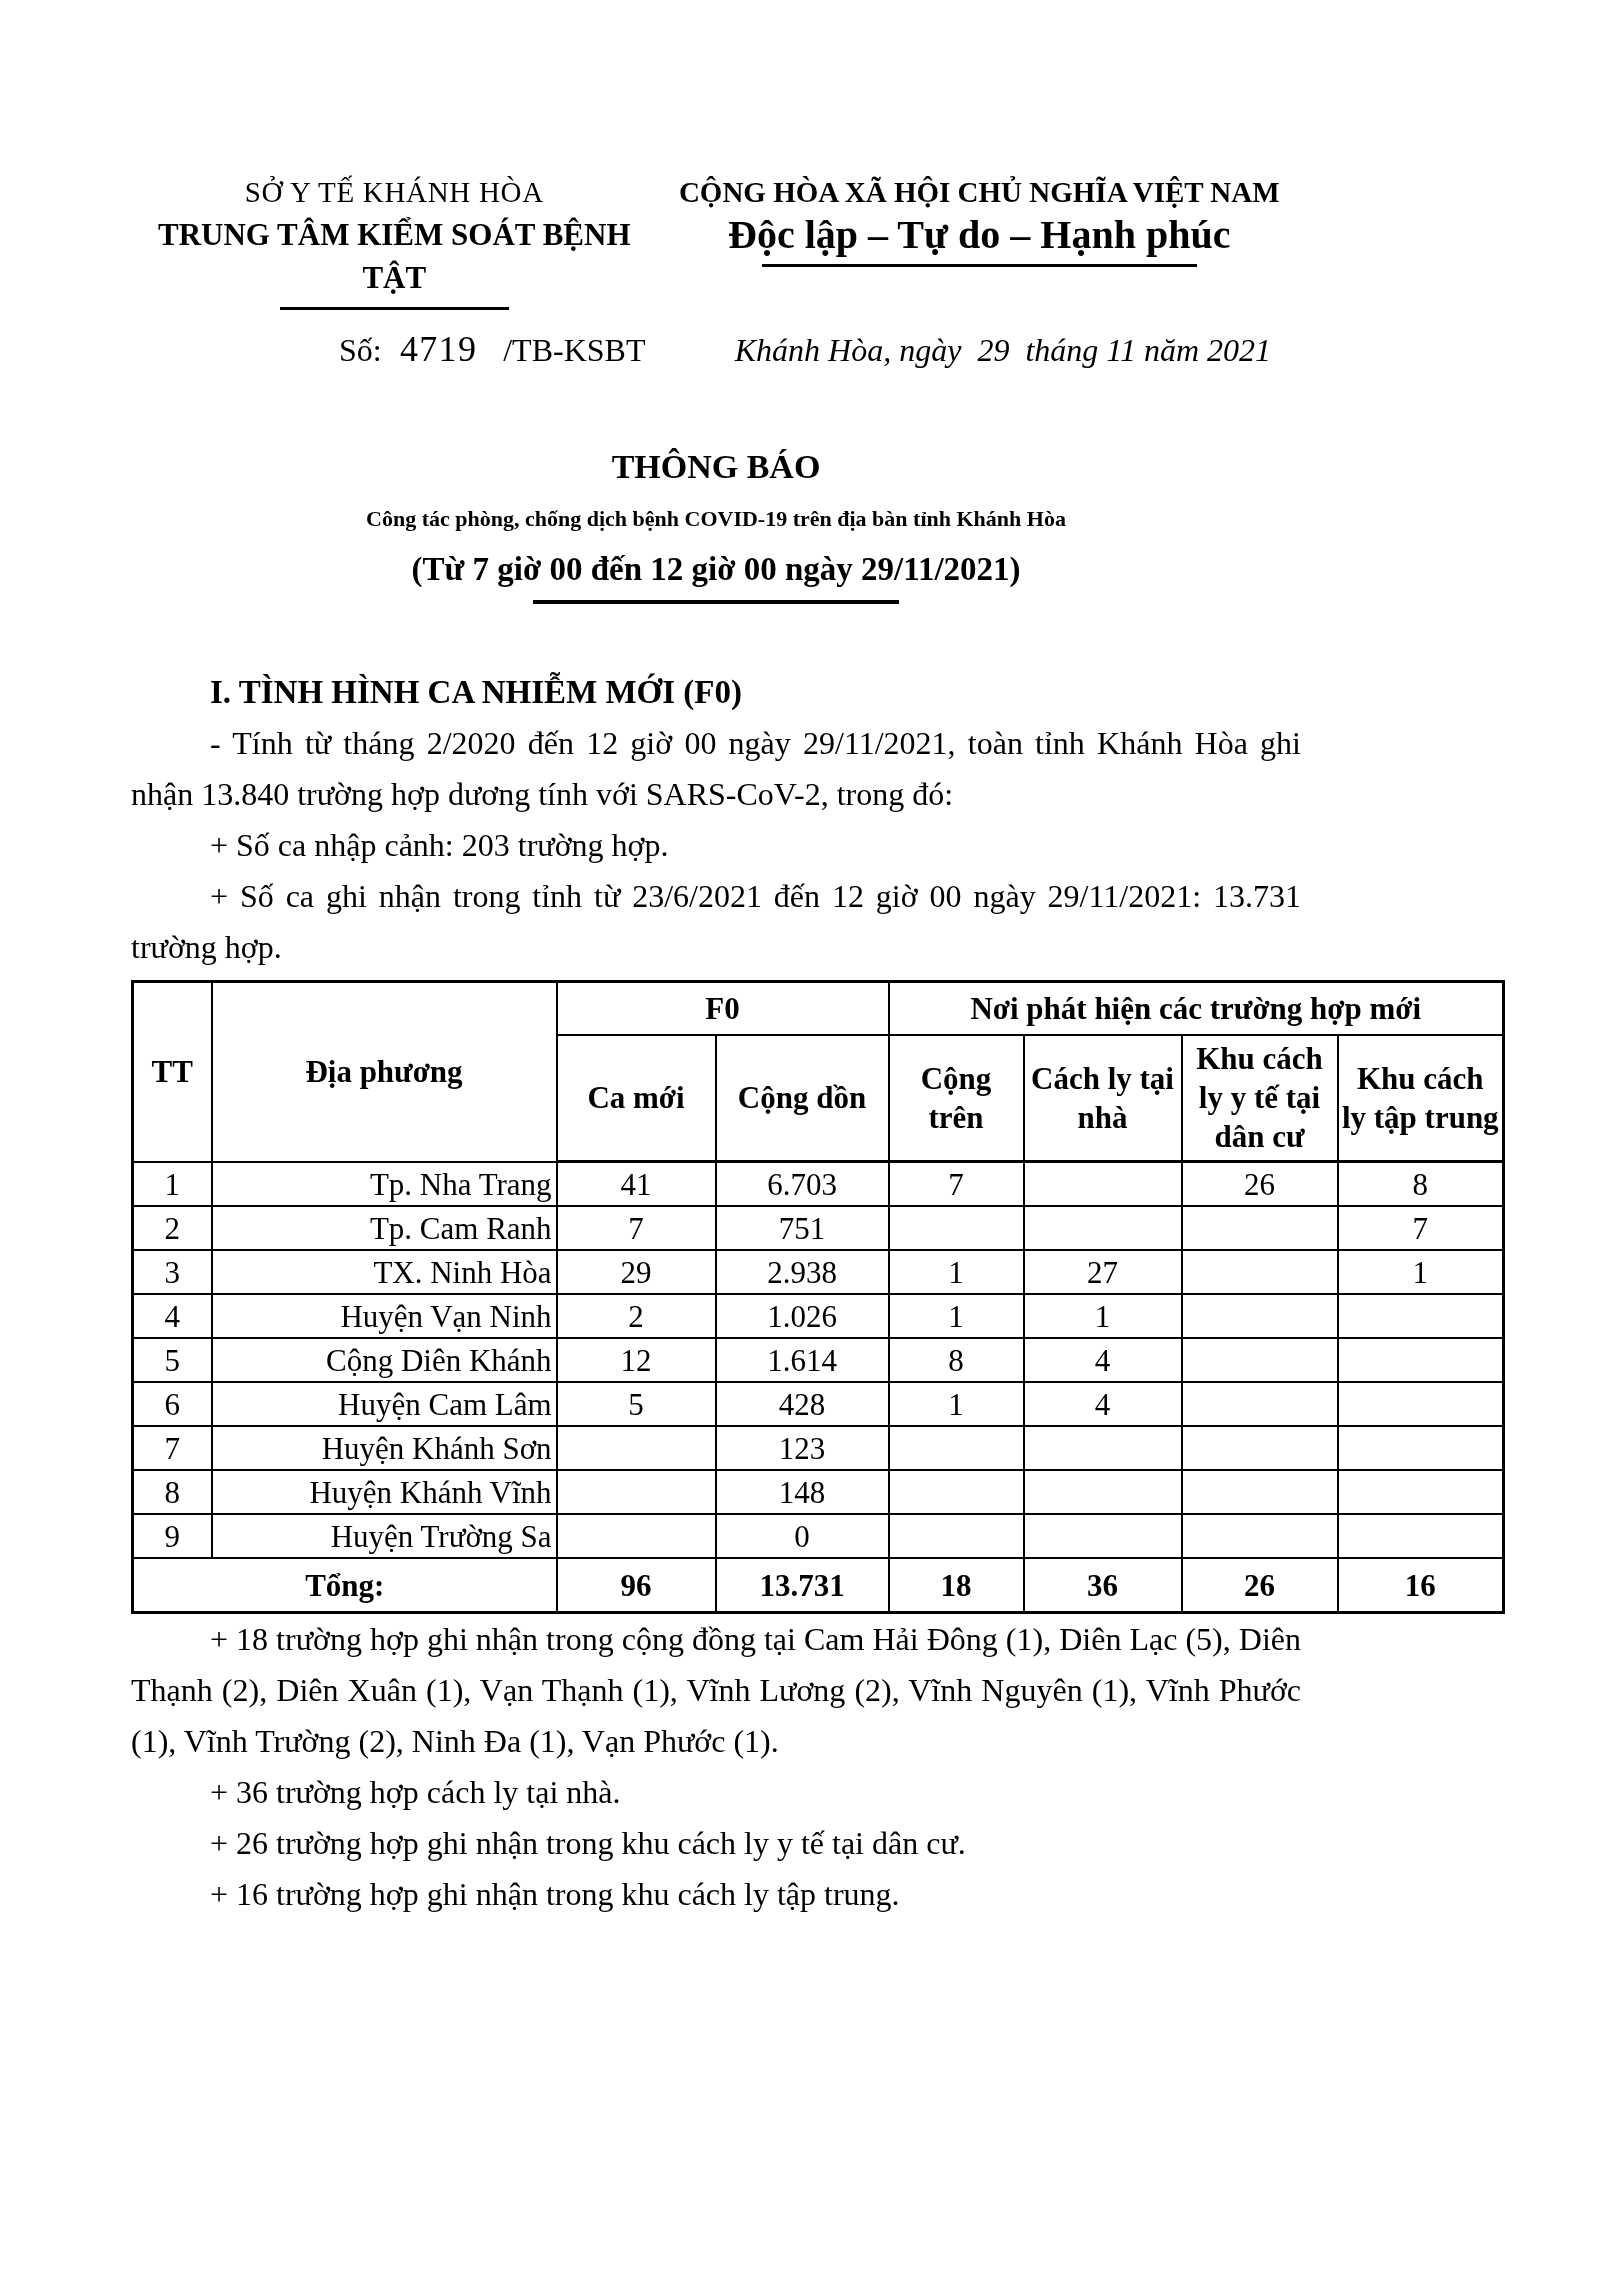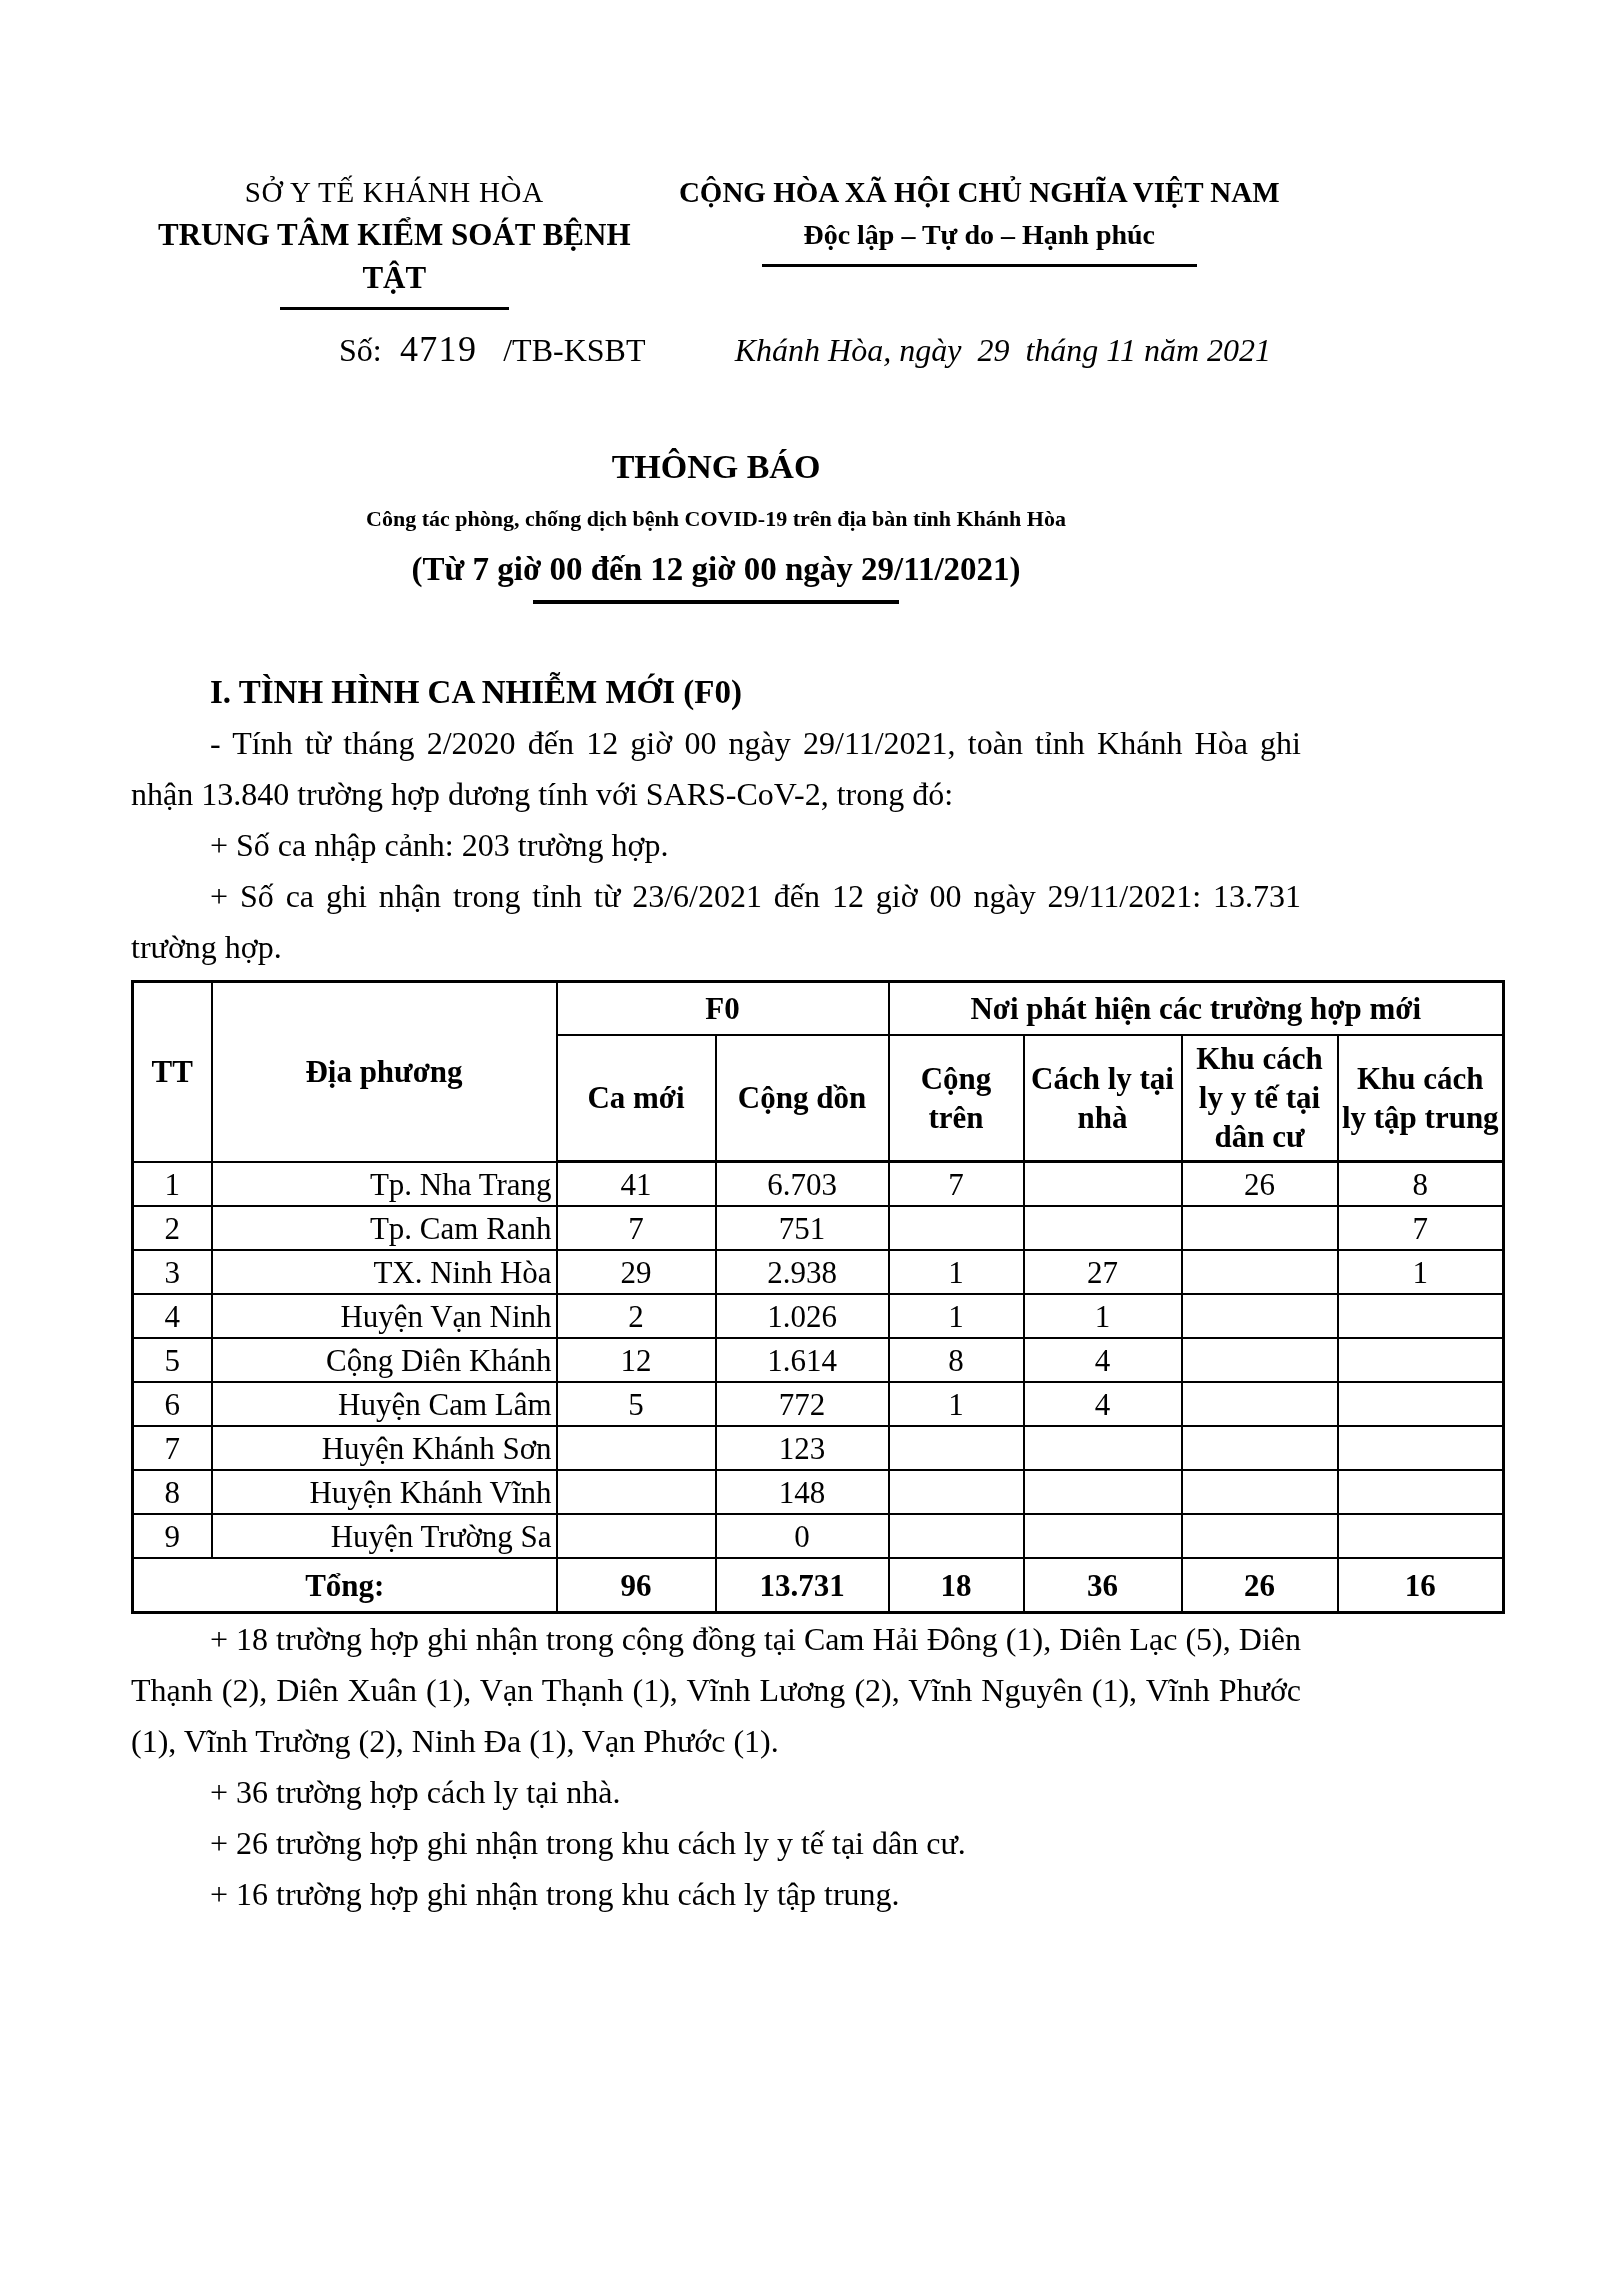--- a/index.html
+++ b/index.html
@@ -45,21 +45,21 @@
     font-weight: bold;
     line-height: 43px;
     letter-spacing: 0px;
   }
   .nat-l1 {
     font-size: 29px;
     font-weight: bold;
     line-height: 42px;
   }
   .nat-l2 {
-    font-size: 28px;
+    font-size: 40px;
     font-weight: bold;
     line-height: 43px;
   }
   .rule {
     height: 3.3px;
     background: #000;
     margin: 7.9px auto 0 auto;
   }
   .rule-issuer { width: 229px; }
   .rule-nat { width: 435px; }
@@ -283,21 +283,21 @@
         <td>1.614</td>
         <td>8</td>
         <td>4</td>
         <td></td>
         <td></td>
       </tr>
       <tr>
         <td>6</td>
         <td class="loc">Huyện Cam Lâm</td>
         <td>5</td>
-        <td>772</td>
+        <td>428</td>
         <td>1</td>
         <td>4</td>
         <td></td>
         <td></td>
       </tr>
       <tr>
         <td>7</td>
         <td class="loc">Huyện Khánh Sơn</td>
         <td></td>
         <td>123</td>

